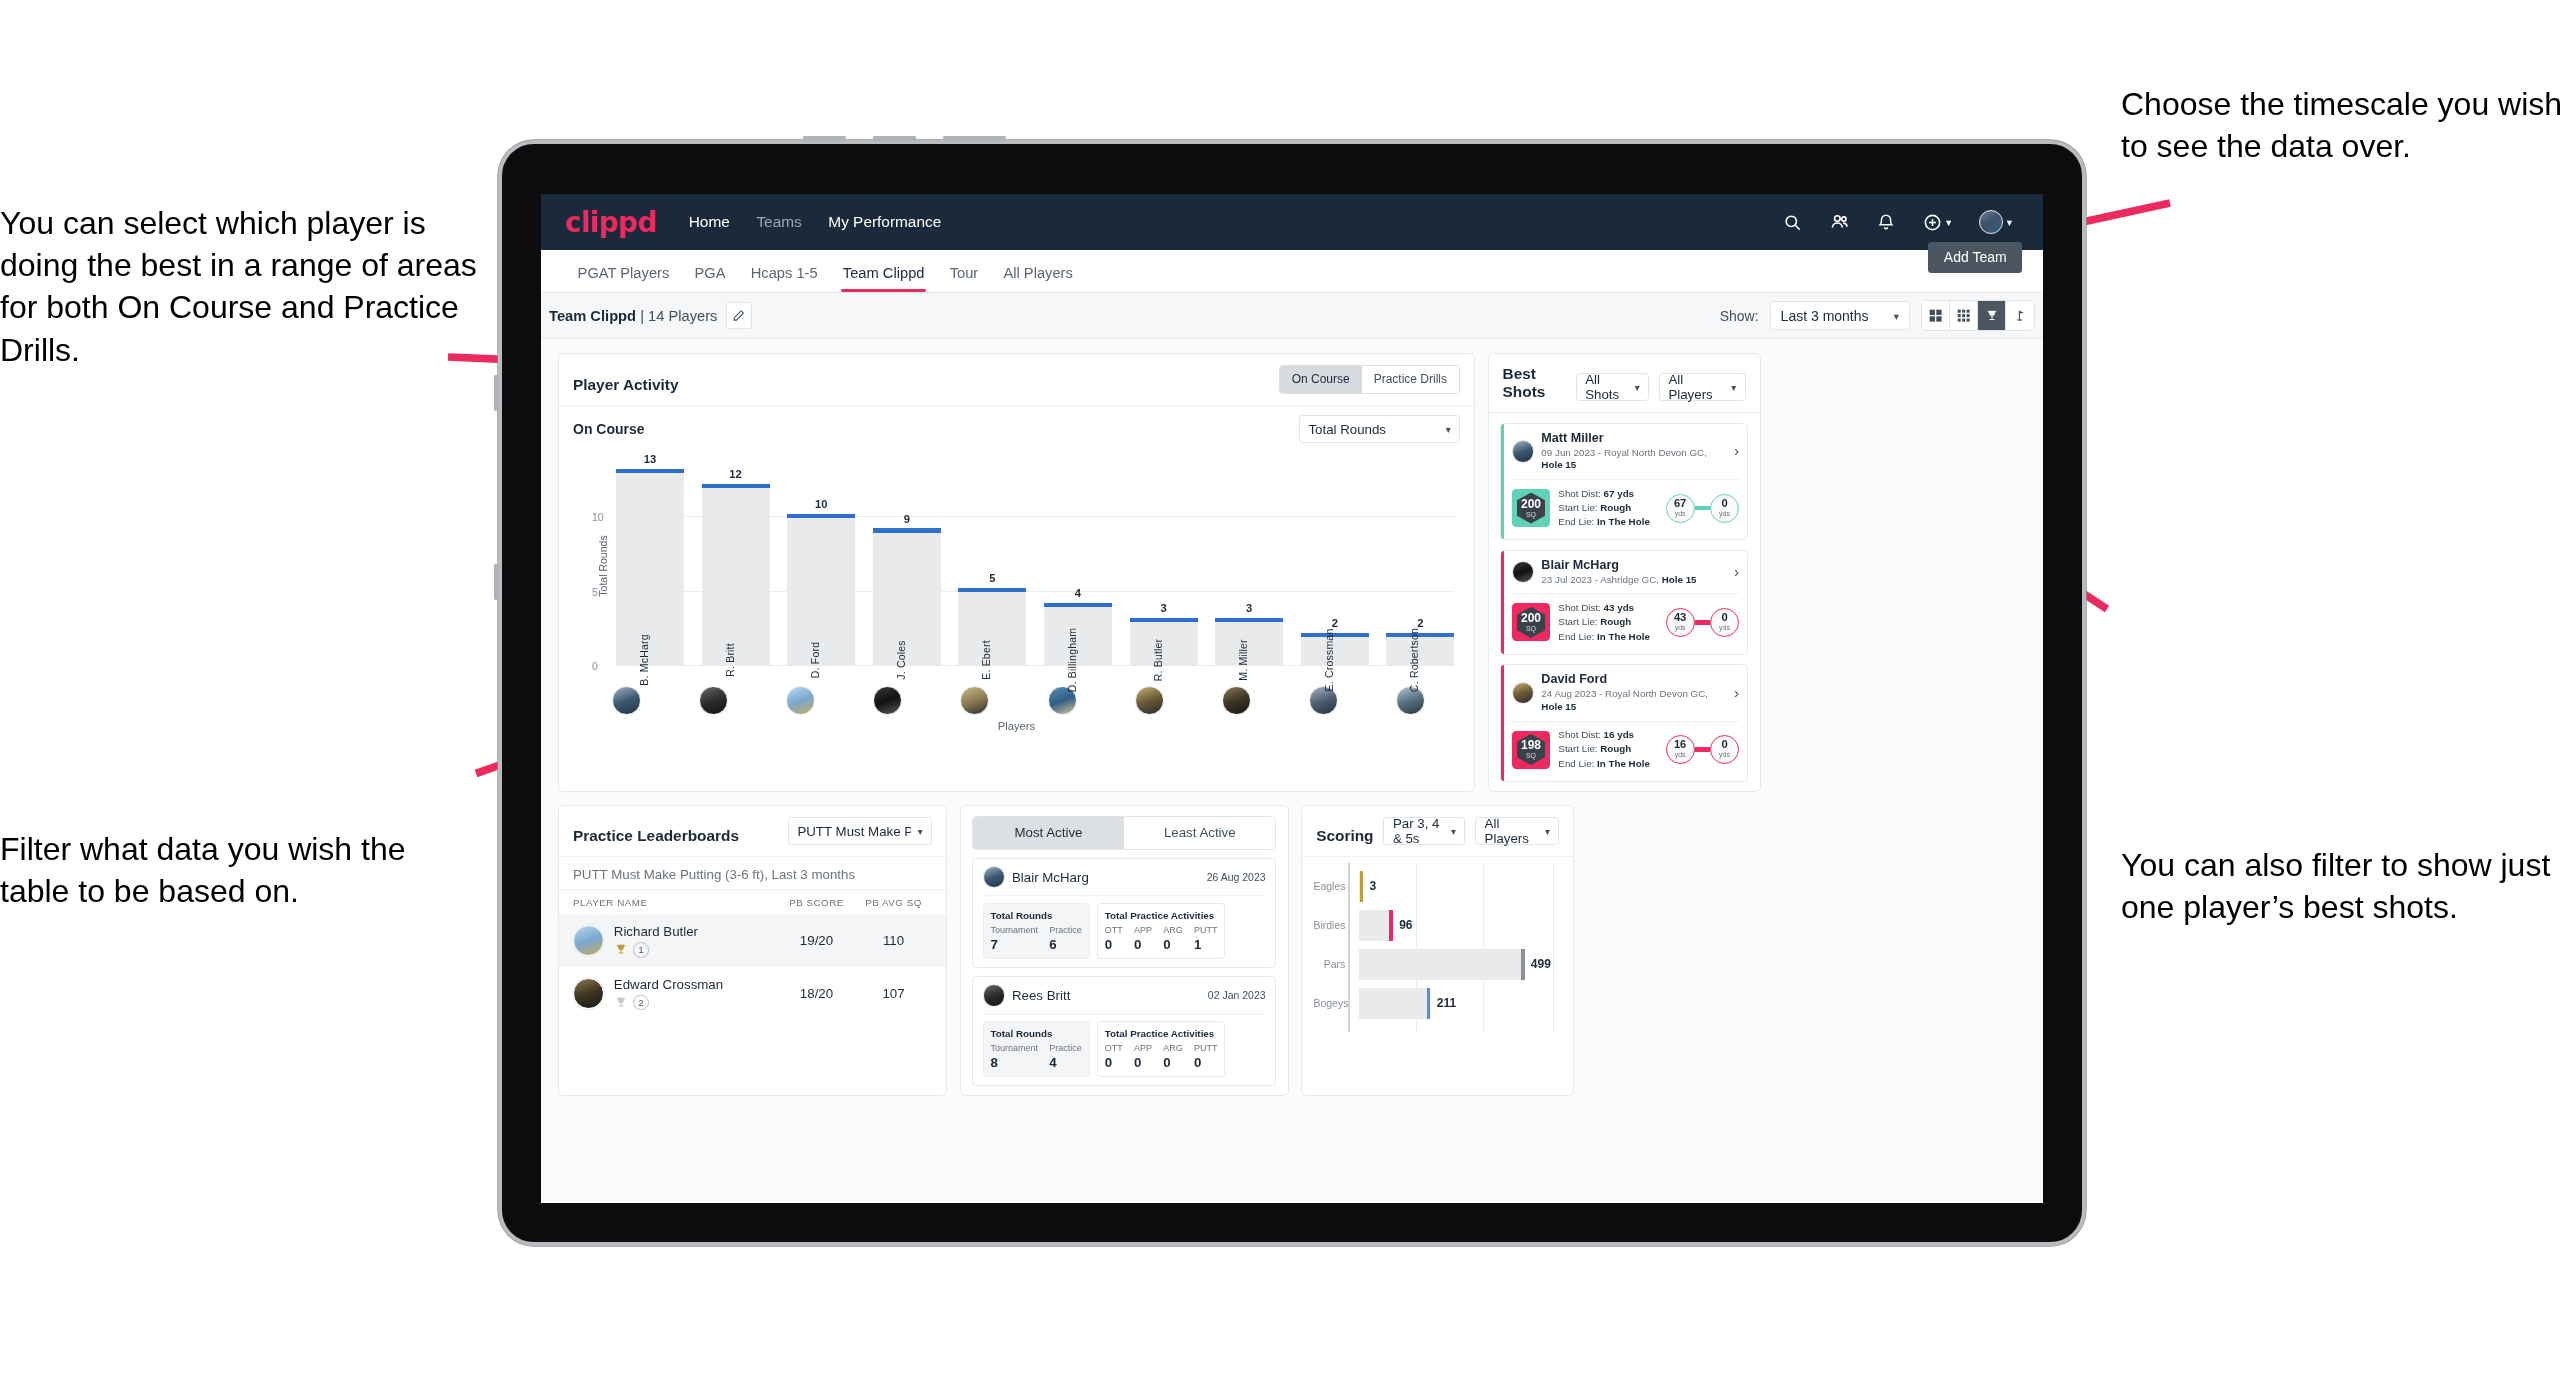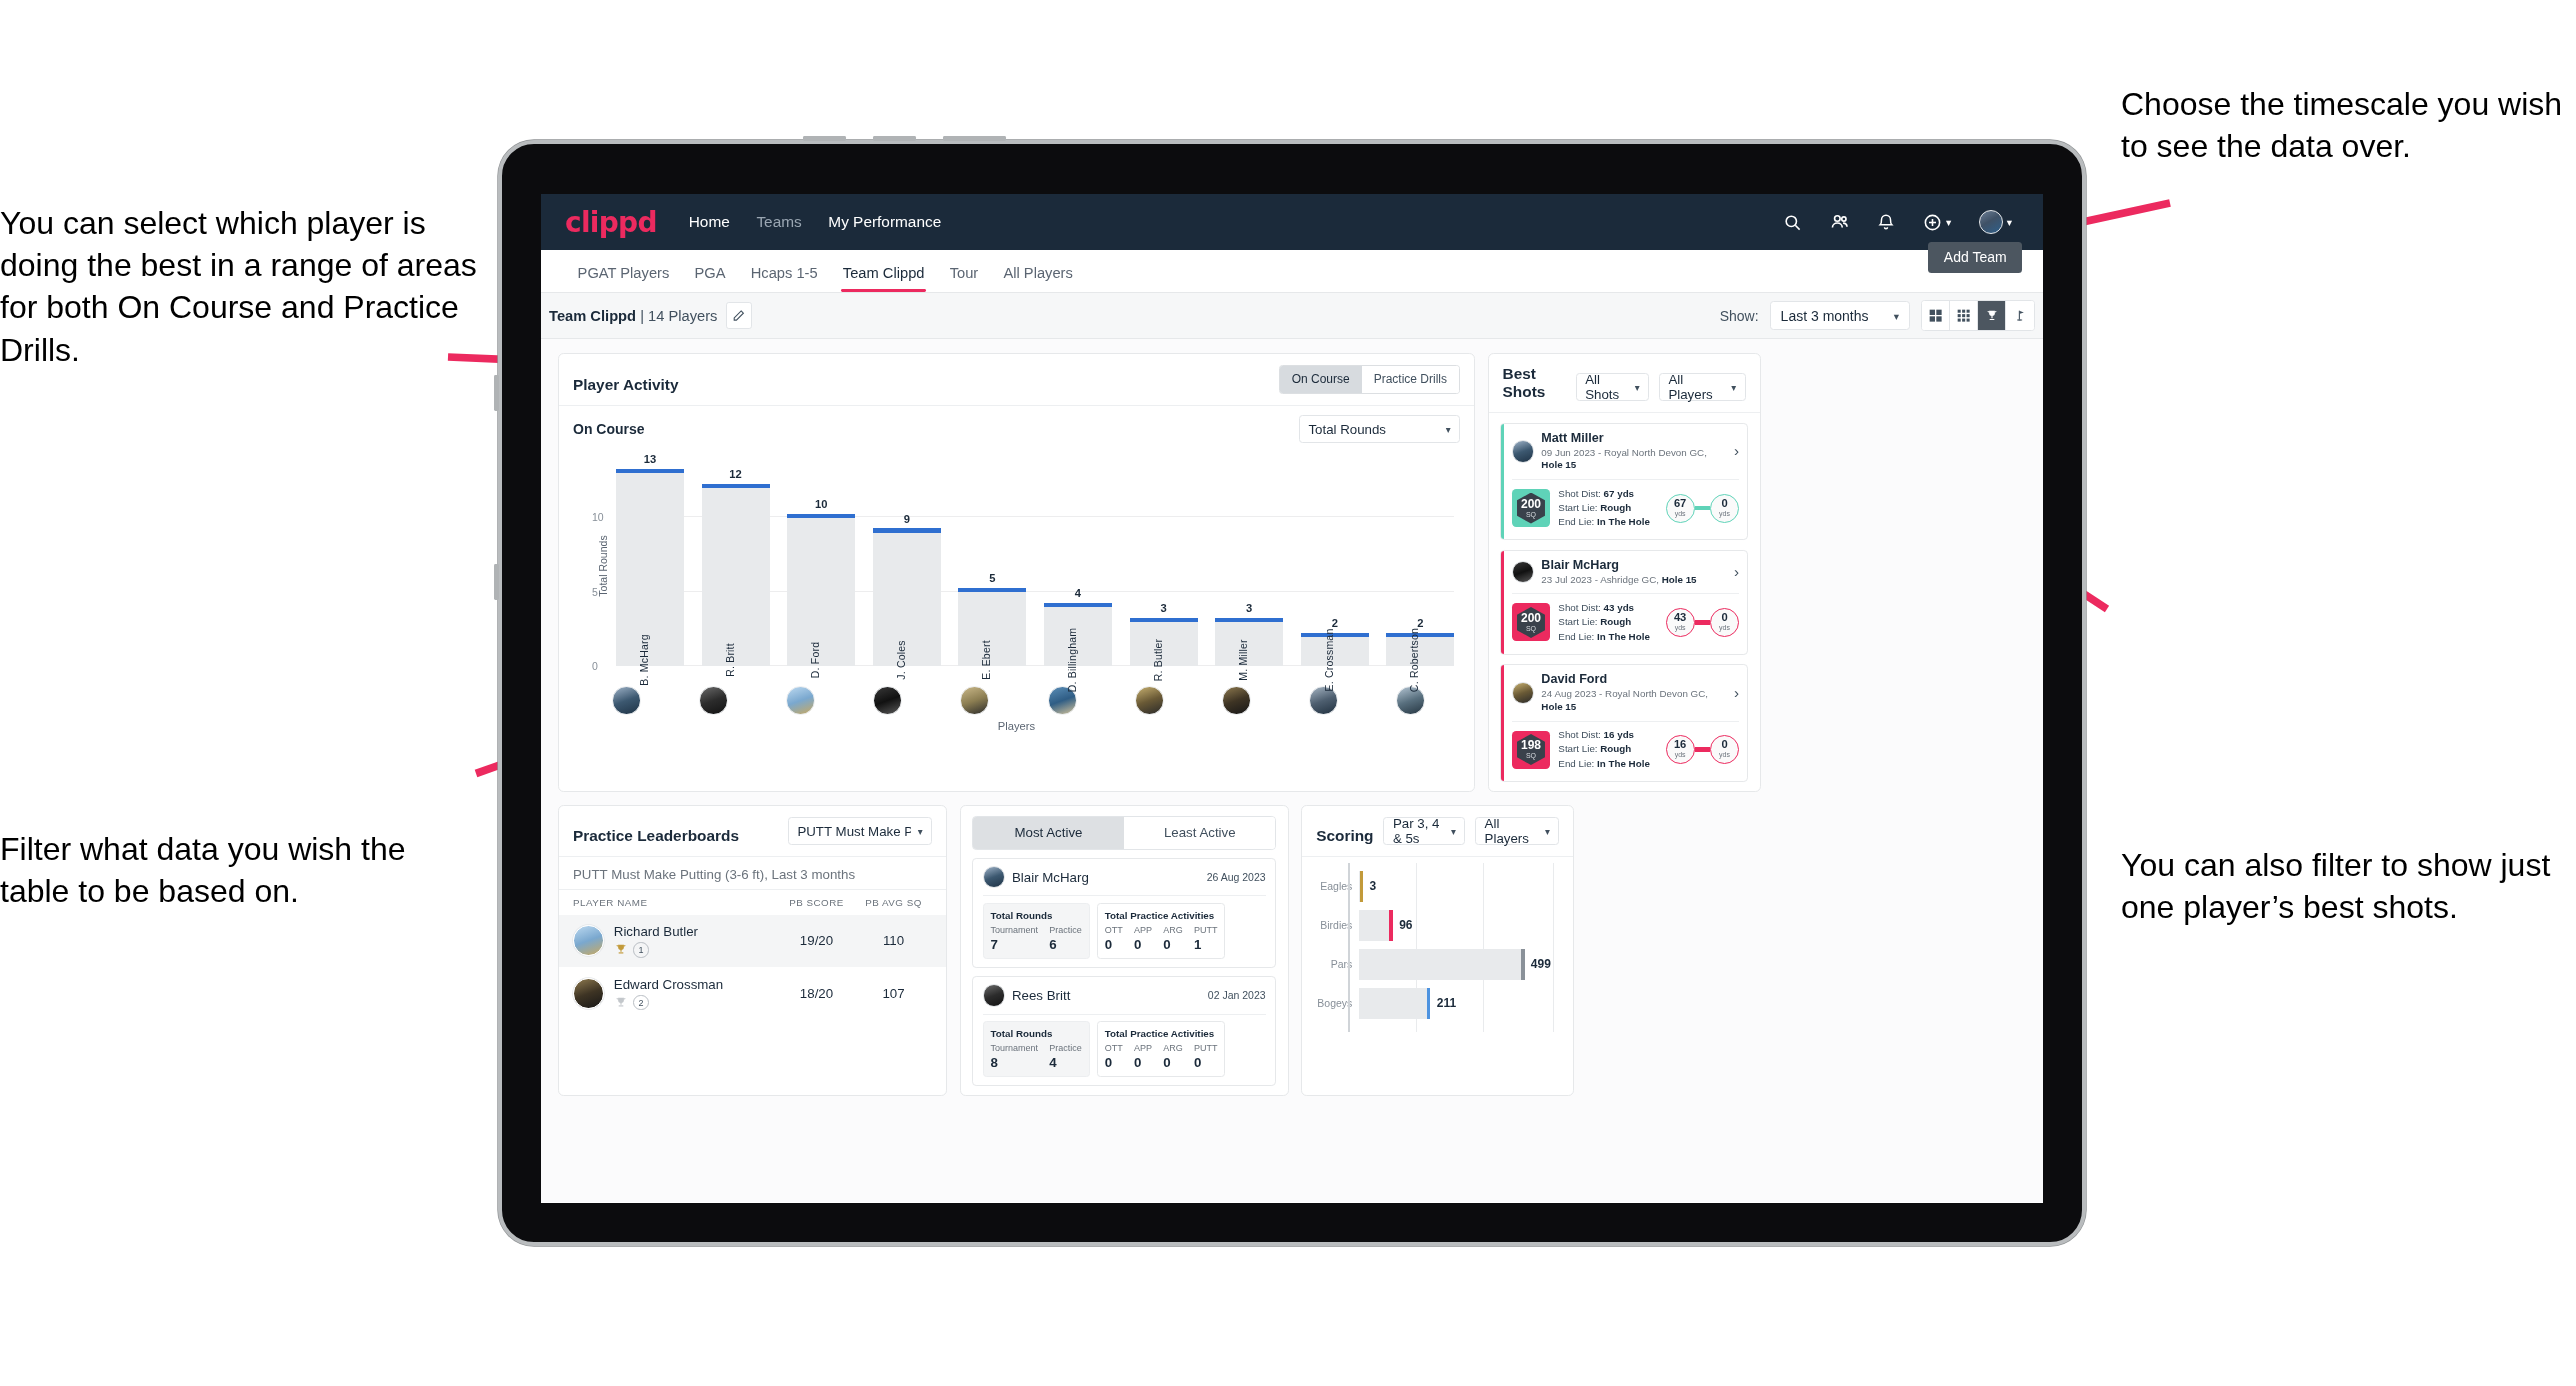--- a/index.html
+++ b/index.html
@@ -209,21 +209,21 @@
   .ablock { border: 0.7px solid #e6e8ea; border-radius: 3.5px; padding: 5.6px 7px; }
   .ablock.grey { background: #f4f5f6; border-color: #eceef0; }
   .atitle { font-size: 9.8px; color: #1b2a3a; font-weight: 700; margin-bottom: 4.2px; }
   .acols { display: flex; gap: 11.2px; }
   .acol { text-align: left; }
   .ackey { font-size: 9px; color: #6b737c; }
   .acval { font-size: 13.3px; color: #1b2a3a; font-weight: 700; margin-top: 2.1px; }
 
   .hbarwrap { padding: 9.8px 11.2px 0 11.2px; position: relative; height: 175px; }
   .hbrow { display: flex; align-items: center; height: 39px; }
-  .hblabel { width: 46px; text-align: right; font-size: 10.5px; color: #878f98; padding-right: 7px; }
+  .hblabel { width: 46px; text-align: right; font-size: 10.5px; color: #878f98; padding-right: 14px; }
   .hbtrack { flex: 1; position: relative; height: 31px; display: flex; align-items: center; }
   .hbbar { height: 31px; background: #e8eaec; position: relative; }
   .hbcap { position: absolute; right: -2.1px; top: 0; bottom: 0; width: 3.5px; }
   .hbval { font-size: 12px; font-weight: 700; color: #1b2a3a; margin-left: 8.4px; }
   .vgrid { position: absolute; top: 5.6px; bottom: 0; width: 0.7px; background: #e9ebed; }
 </style>
 </head>
 <body>
 
 <div id="stage">

